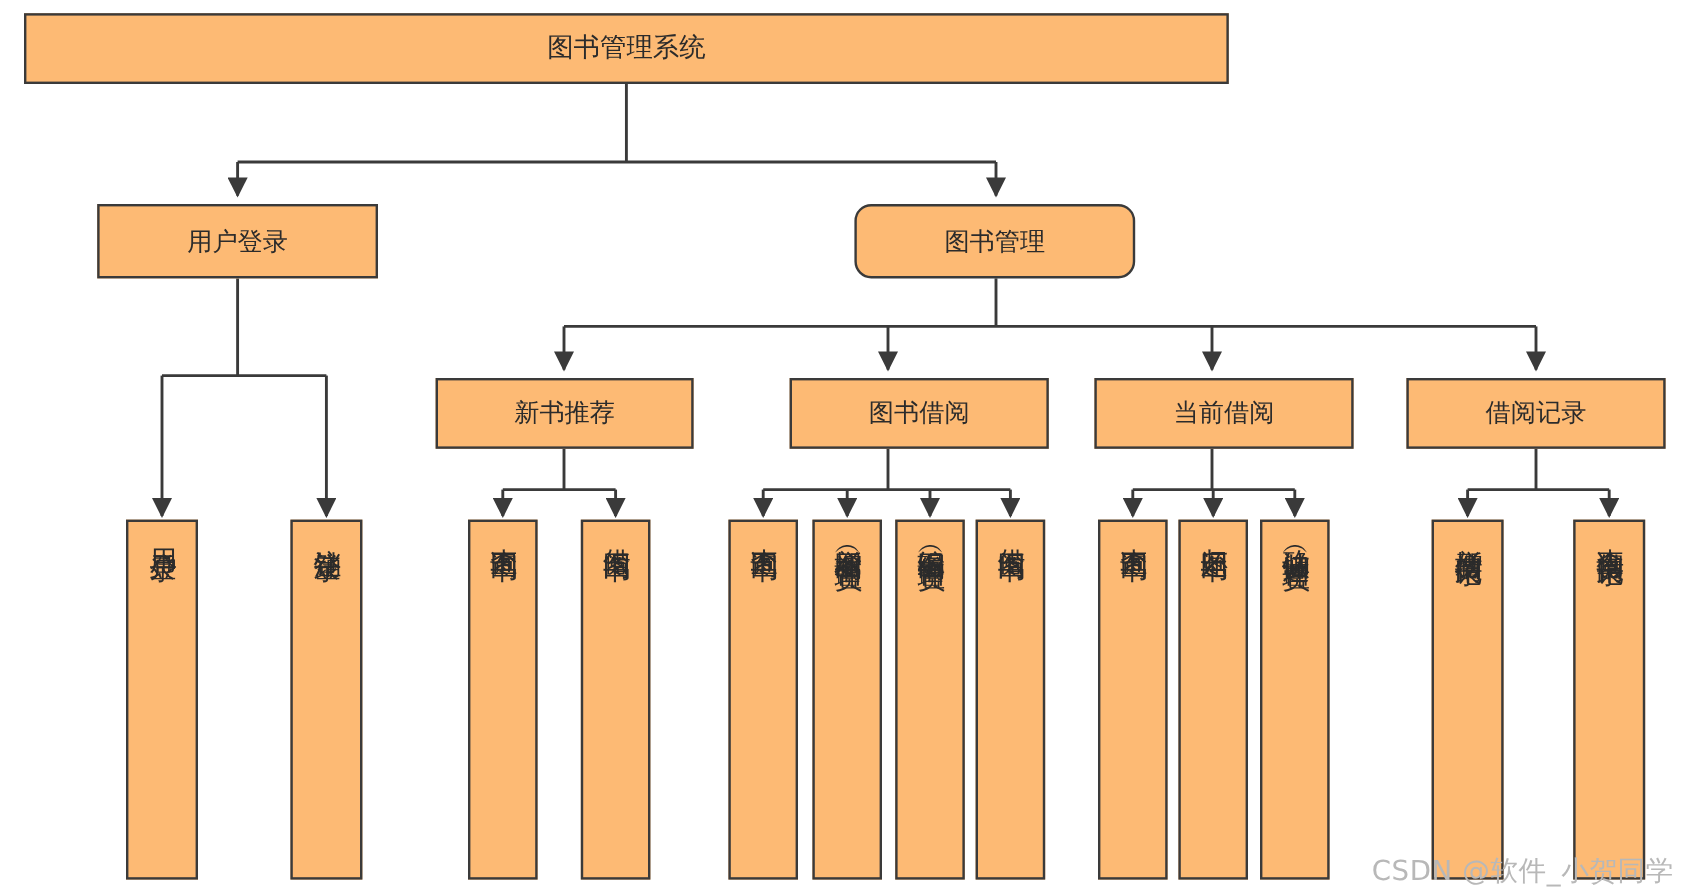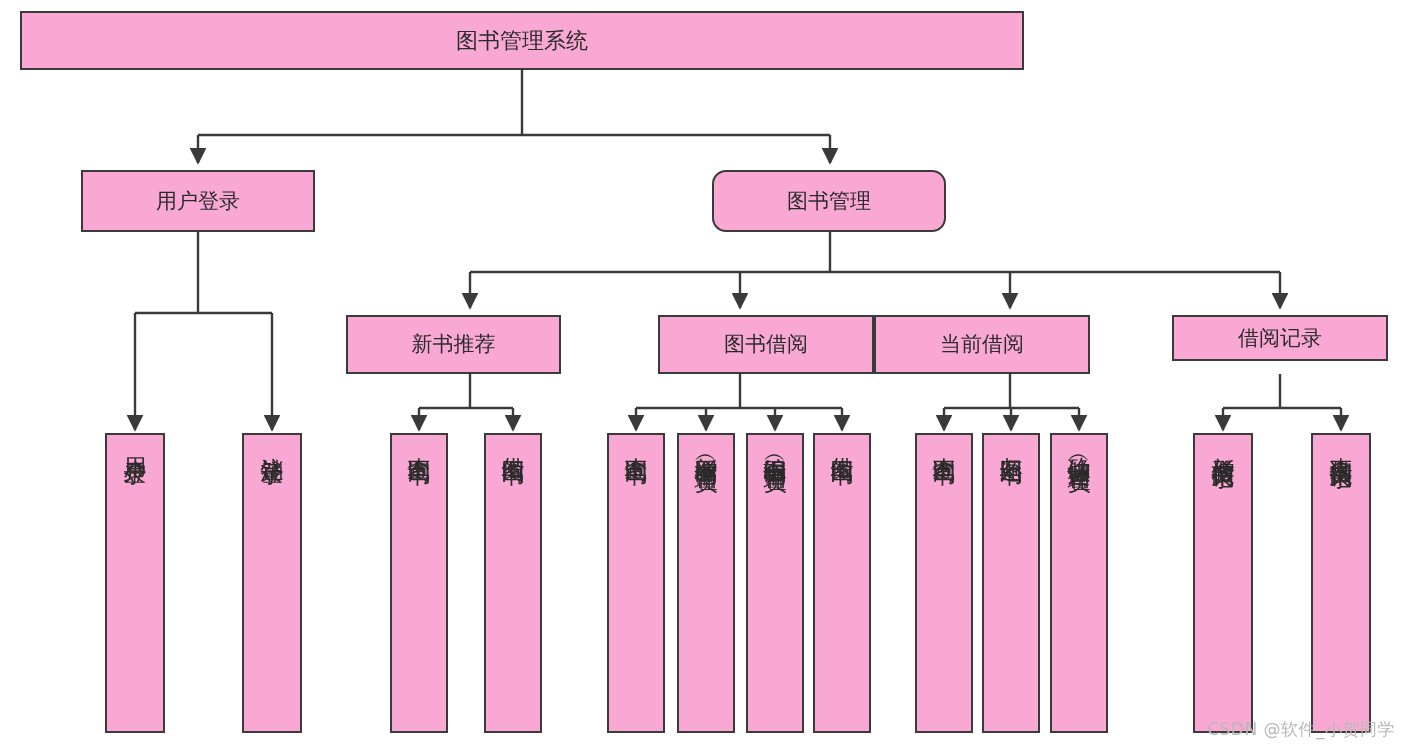--- a/index.html
+++ b/index.html
@@ -23,21 +23,21 @@
     position: absolute;
     left: 0;
     top: 0;
     width: 1405px;
     height: 747px;
   }
   .node {
     position: absolute;
     box-sizing: border-box;
     border: 2px solid #3a3a3a;
-    background: #f9a8d4;
+    background: #fdba74;
     display: flex;
     align-items: center;
     justify-content: center;
     color: #2b2b2b;
   }
   .node .label {
     display: block;
     text-align: center;
     line-height: 1.18;
     white-space: nowrap;
@@ -57,21 +57,21 @@
     letter-spacing: 2px;
     line-height: 1;
   }
   #root-node .label {
     font-size: 22px;
   }
   .watermark {
     position: absolute;
     right: 10px;
     bottom: 6px;
-    font-size: 17px;
+    font-size: 23px;
     color: #b8b8b8;
     letter-spacing: 0.5px;
     white-space: nowrap;
     pointer-events: none;
   }
 </style>
 </head>
 <body>
 
 <div id="diagram-root">
@@ -131,30 +131,30 @@
     <span class="label">图书管理系统</span>
   </div>
 
   <div class="node horizontal" style="left:81px; top:170px; width:234px; height:62px;">
     <span class="label">用户登录</span>
   </div>
   <div class="node horizontal" style="left:712px; top:170px; width:234px; height:62px;border-radius:14px;">
     <span class="label">图书管理</span>
   </div>
 
-  <div class="node horizontal" style="left:346px; top:315px; width:215px; height:59px;">
+  <div class="node horizontal" style="left:363px; top:315px; width:215px; height:59px;">
     <span class="label">新书推荐</span>
   </div>
   <div class="node horizontal" style="left:658px; top:315px; width:216px; height:59px;">
     <span class="label">图书借阅</span>
   </div>
-  <div class="node horizontal" style="left:874px; top:315px; width:216px; height:59px;">
+  <div class="node horizontal" style="left:912px; top:315px; width:216px; height:59px;">
     <span class="label">当前借阅</span>
   </div>
-  <div class="node horizontal" style="left:1172px; top:315px; width:216px; height:46px;">
+  <div class="node horizontal" style="left:1172px; top:315px; width:216px; height:59px;">
     <span class="label">借阅记录</span>
   </div>
 
   <div class="node vertical" style="left:105px; top:433px; width:60px; height:300px;">
     <span class="label">用户登录</span>
   </div>
   <div class="node vertical" style="left:242px; top:433px; width:60px; height:300px;">
     <span class="label">注销登录</span>
   </div>
 

